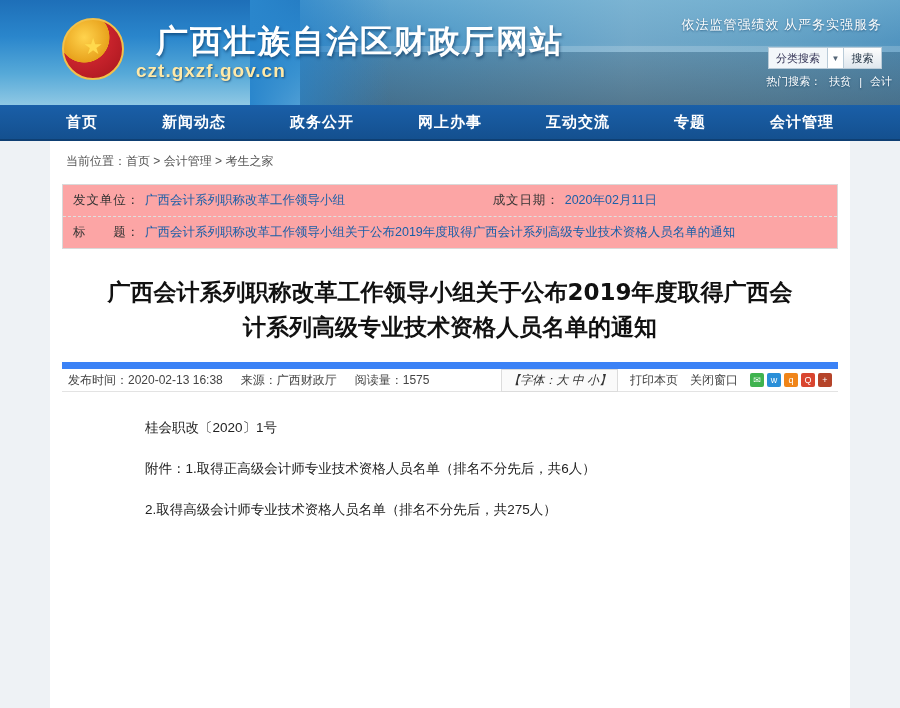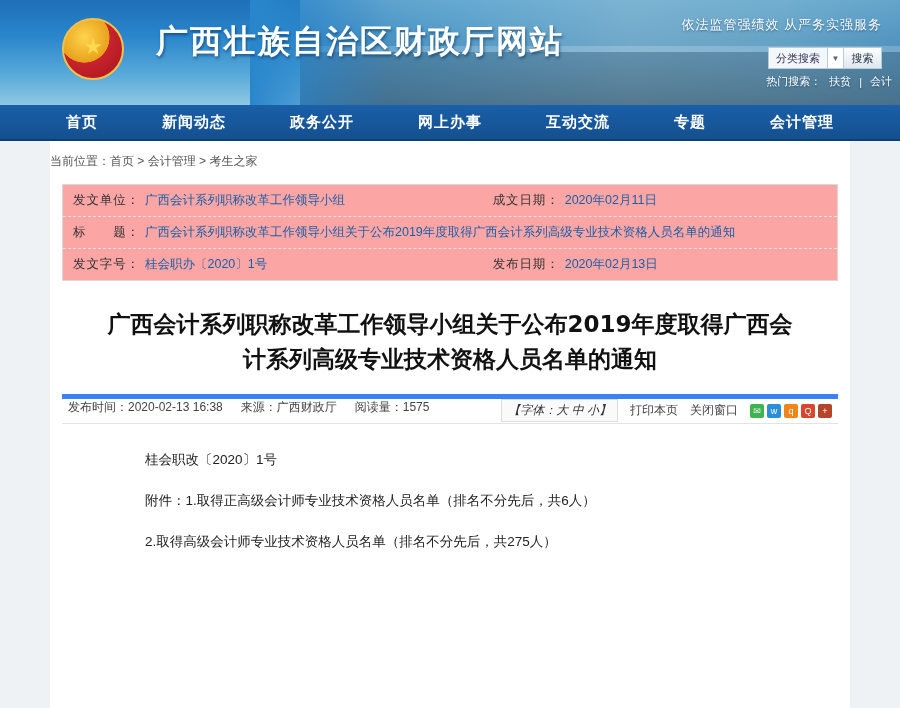--- a/index.html
+++ b/index.html
@@ -121,21 +121,21 @@
     cursor: pointer; white-space: nowrap;
   }
 
   
   .wrap {
     width: 800px; margin: 0 auto; background: #ffffff;
     min-height: 567px; padding: 0 0 10px 0;
   }
   .breadcrumb {
     padding: 12px 0 10px 0; font-size: 12px; color: #555;
-    border-bottom: none; margin-left: 0;
+    border-bottom: none; margin-left: 16px;
   }
   .breadcrumb a { color: #555; text-decoration: none; }
 
   
   .info-table {
     border: 1px solid #d9d9d9; background: #fca5a5;
     margin: 4px 12px 0 12px;
     font-size: 12.5px; color: #1a4b8c;
   }
   .info-row { display: flex; border-bottom: 1px dashed #e0e0e0; }
@@ -153,22 +153,22 @@
 
   
   .doc-title {
     text-align: center; font-size: 23px; font-weight: bold; color: #111;
     line-height: 1.5; margin: 26px 50px 18px 50px;
     font-family: "DejaVu Sans", "Liberation Sans", sans-serif;
   }
 
   
   .meta-bar {
-    margin: 0 12px; border-top: 5px solid #3b82f6; border-bottom: 1px solid #e3e3e3;
-    height: 30px; display: flex; align-items: flex-start;
+    margin: 0 12px; border-top: 7px solid #3b82f6; border-bottom: 1px solid #e3e3e3;
+    height: 30px; display: flex; align-items: center;
     font-size: 12px; color: #444;
   }
   .meta-left { display: flex; gap: 18px; padding-left: 6px; }
   .meta-right { margin-left: auto; display: flex; align-items: center; gap: 12px; padding-right: 6px; }
   .font-box {
     border: 1px solid #dcdcdc; padding: 2px 6px; background: #fafafa; color: #333; font-style: italic;
   }
   .share-icons { display: flex; gap: 3px; }
   .share-icons span {
     width: 14px; height: 14px; border-radius: 2px; display: inline-block;
@@ -196,20 +196,21 @@
 
   <div class="banner">
     <div class="banner-photo"></div>
     <div class="banner-fade"></div>
 
     <div class="emblem">
       <span class="star">★</span>
     </div>
 
     <div class="site-title">广西壮族自治区财政厅网站</div>
+    <div class="site-domain">czt.gxzf.gov.cn</div>
 
     <div class="slogan">依法监管强绩效 从严务实强服务</div>
 
     <div class="searchbar">
       <div class="search-select">分类搜索</div>
       <div class="search-dropdown">▼</div>
       <div class="search-btn">搜索</div>
     </div>
 
     <div class="hotwords">
@@ -244,30 +245,20 @@
         </div>
         <div class="info-cell c-right">
           <span class="info-label lbl-w">成文日期：</span>
           <span class="info-value">2020年02月11日</span>
         </div>
       </div>
       <div class="info-row">
         <div class="info-cell c-full">
           <span class="info-label lbl-w">标　　题：</span>
           <span class="info-value">广西会计系列职称改革工作领导小组关于公布2019年度取得广西会计系列高级专业技术资格人员名单的通知</span>
-        </div>
-      </div>
-      <div class="info-row">
-        <div class="info-cell c-left">
-          <span class="info-label lbl-w">发文字号：</span>
-          <span class="info-value">桂会职办〔2020〕1号</span>
-        </div>
-        <div class="info-cell c-right">
-          <span class="info-label lbl-w">发布日期：</span>
-          <span class="info-value">2020年02月13日</span>
         </div>
       </div>
     </div>
 
     <div class="doc-title">广西会计系列职称改革工作领导小组关于公布2019年度取得广西会计系列高级专业技术资格人员名单的通知</div>
 
     <div class="meta-bar">
       <div class="meta-left">
         <span>发布时间：2020-02-13 16:38</span>
         <span>来源：广西财政厅</span>

